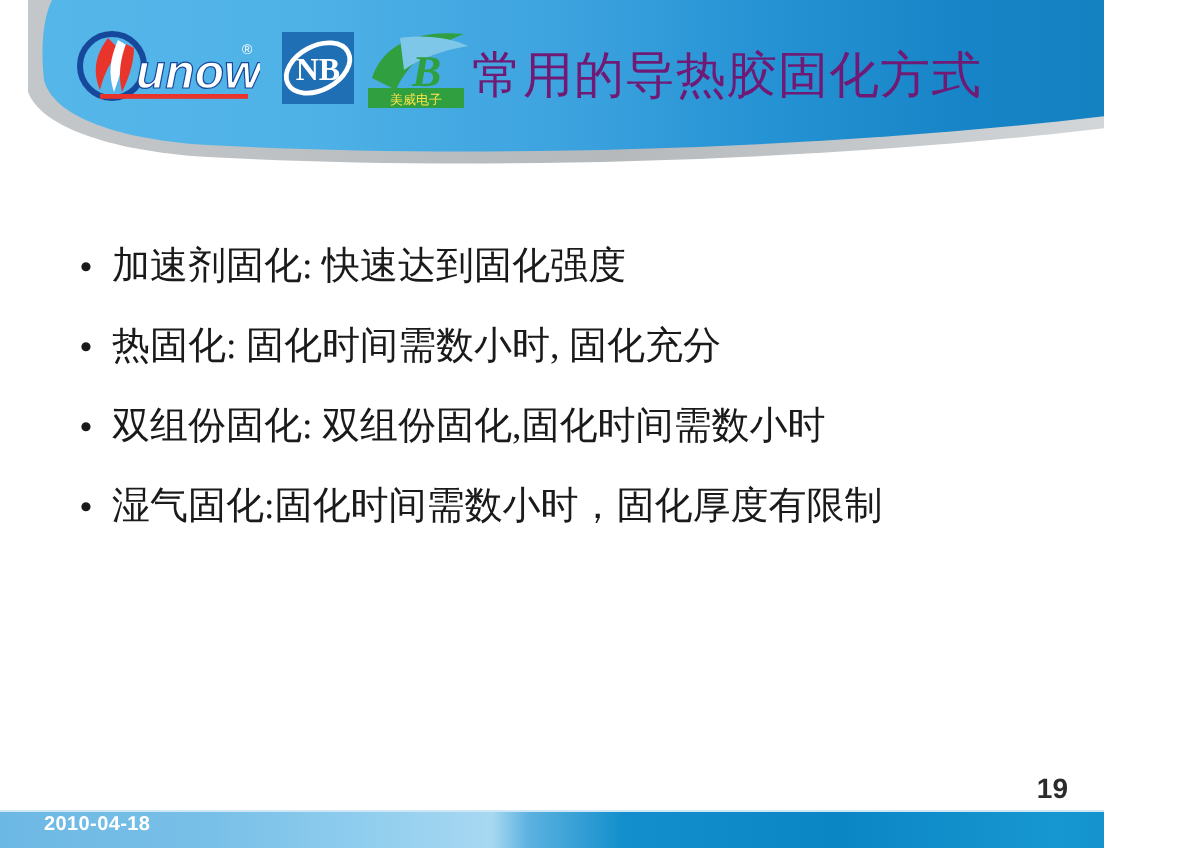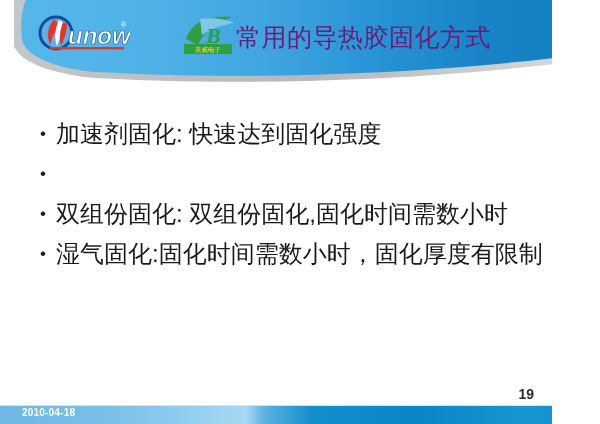--- a/index.html
+++ b/index.html
@@ -89,24 +89,24 @@
   }
   .bullet-dot {
     width: 16px;
     flex: 0 0 16px;
     font-size: 17px;
     line-height: 32px;
     color: #1a1a1a;
     text-align: left;
   }
   .bullet-text {
-    font-size: 24px;
+    font-size: 19px;
     line-height: 32px;
     color: #1a1a1a;
-    font-family: Liberation Sans, sans-serif;
+    font-family: Liberation Serif, serif;
     white-space: nowrap;
     text-align: right;
   }
 
   
   .page-number {
     position: absolute;
     right: 18px;
     top: 386px;
     font-size: 14px;
@@ -185,20 +185,27 @@
         <path d="M30,4 A16,16 0 1 0 30,36 A16,16 0 1 0 30,4 Z" fill="none" stroke="#16489b" stroke-width="3"></path>
         <path d="M28,6 C22,14 20,22 24,32 C26,24 29,18 34,12 Z" fill="#e8342a"></path>
         <path d="M33,7 C29,16 28,24 31,33 C34,25 36,17 38,10 Z" fill="#ffffff"></path>
         <path d="M37,9 C34,17 33,25 35,33 C39,25 41,17 41,11 Z" fill="#e8342a"></path>
         <text x="42" y="31" font-family="Liberation Sans, sans-serif" font-size="24" font-weight="bold" font-style="italic" fill="#ffffff" stroke="#16489b" stroke-width="0.6">unow</text>
         <text x="95" y="14" font-family="Liberation Sans, sans-serif" font-size="7" fill="#ffffff">®</text>
         <rect x="24" y="34" width="74" height="2.4" fill="#e8342a"></rect>
       </svg>
     </div>
 
+    <div class="logo logo-nb">
+      <svg width="40" height="40" viewBox="0 0 40 40" xmlns="http://www.w3.org/2000/svg">
+        <rect x="2" y="2" width="36" height="36" fill="#1f6fb4"></rect>
+        <ellipse cx="20" cy="20" rx="17" ry="11" transform="rotate(-28 20 20)" fill="none" stroke="#ffffff" stroke-width="2.4"></ellipse>
+        <text x="20" y="26" text-anchor="middle" font-family="Liberation Serif, serif" font-size="16" font-weight="bold" fill="#ffffff">NB</text>
+      </svg>
+    </div>
 
     <div class="logo logo-green">
       <svg width="56" height="44" viewBox="0 0 56 44" xmlns="http://www.w3.org/2000/svg">
         <path d="M4,26 C10,8 28,2 50,4 C34,10 22,18 16,32 Z" fill="#2f9f3f"></path>
         <path d="M18,6 C30,4 44,6 52,10 C40,12 28,16 20,22 Z" fill="#7fc7e8"></path>
         <text x="24" y="30" font-family="Liberation Serif, serif" font-size="22" font-weight="bold" font-style="italic" fill="#2f9f3f">B</text>
         <rect x="2" y="31" width="48" height="10" fill="#2f9f3f"></rect>
         <text x="26" y="39" text-anchor="middle" font-family="DejaVu Sans, sans-serif" font-size="6.5" fill="#ffe24a">美威电子</text>
       </svg>
     </div>
@@ -208,20 +215,21 @@
 
   <div class="body">
 
     <div class="bullet-row">
       <span class="bullet-dot">•</span>
       <span class="bullet-text">加速剂固化: 快速达到固化强度</span>
     </div>
 
     <div class="bullet-row">
       <span class="bullet-dot">•</span>
+      <span class="bullet-text">热固化: 固化时间需数小时, 固化充分</span>
     </div>
 
     <div class="bullet-row">
       <span class="bullet-dot">•</span>
       <span class="bullet-text">双组份固化: 双组份固化,固化时间需数小时</span>
     </div>
 
     <div class="bullet-row">
       <span class="bullet-dot">•</span>
       <span class="bullet-text">湿气固化:固化时间需数小时，固化厚度有限制</span>

